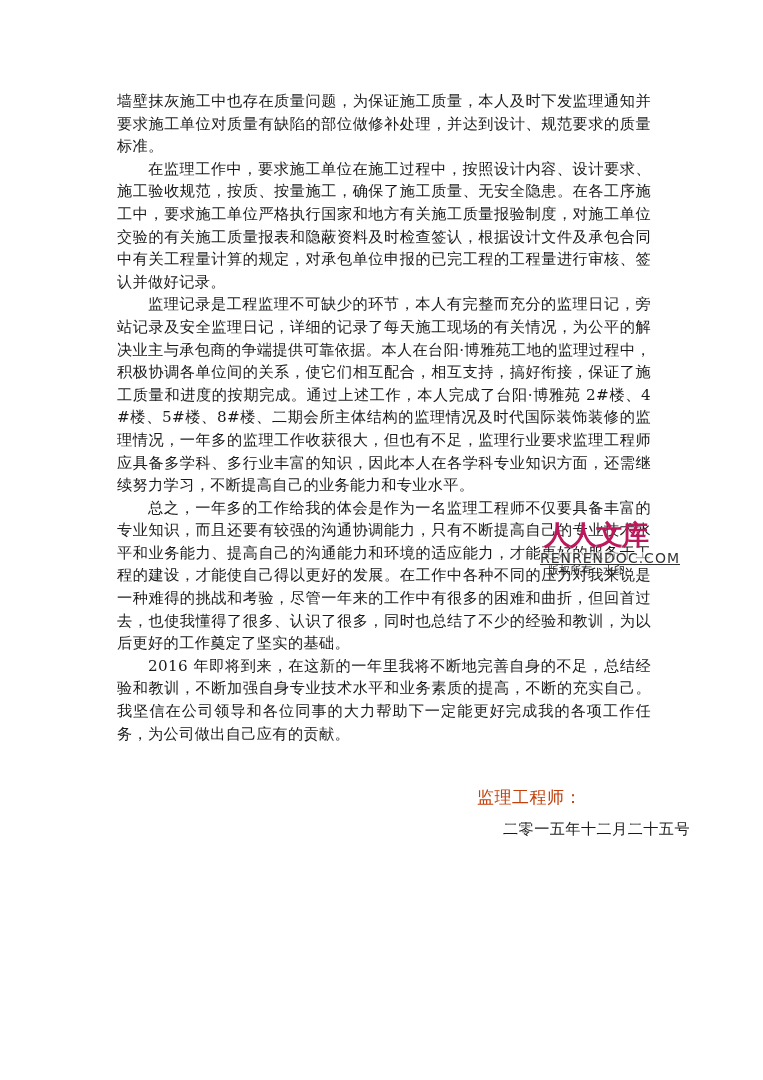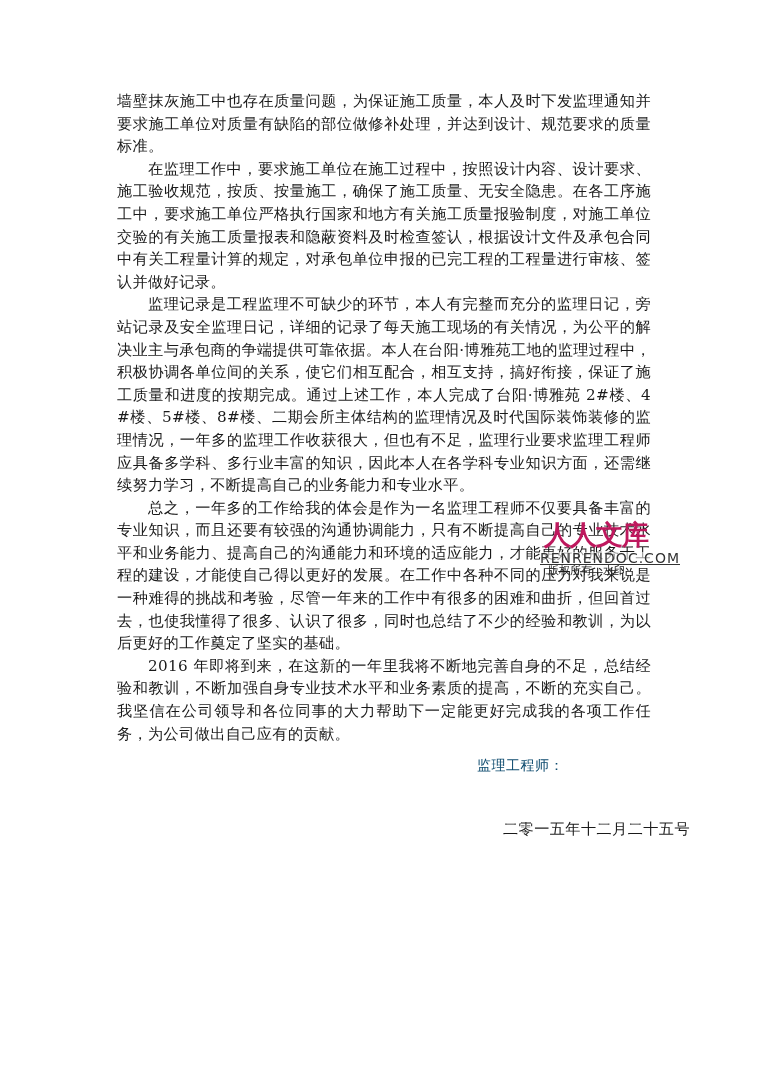--- a/index.html
+++ b/index.html
@@ -29,25 +29,25 @@
       text-justify: inter-character;
       letter-spacing: 0.35px;
       word-break: break-all;
     }
     .para.indent {
       text-indent: 31px;
     }
     .signature {
       position: absolute;
       left: 477px;
-      top: 754px;
-      font-size: 14px;
+      top: 786px;
+      font-size: 17px;
       line-height: 22px;
       letter-spacing: 0.5px;
-      color: #0c4a6e;
+      color: #c2410c;
     }
     .date {
       position: absolute;
       left: 455px;
       top: 818px;
       font-size: 15.2px;
       line-height: 22px;
       letter-spacing: 0.4px;
       color: #1a1a1a;
       margin-left: 48px;

